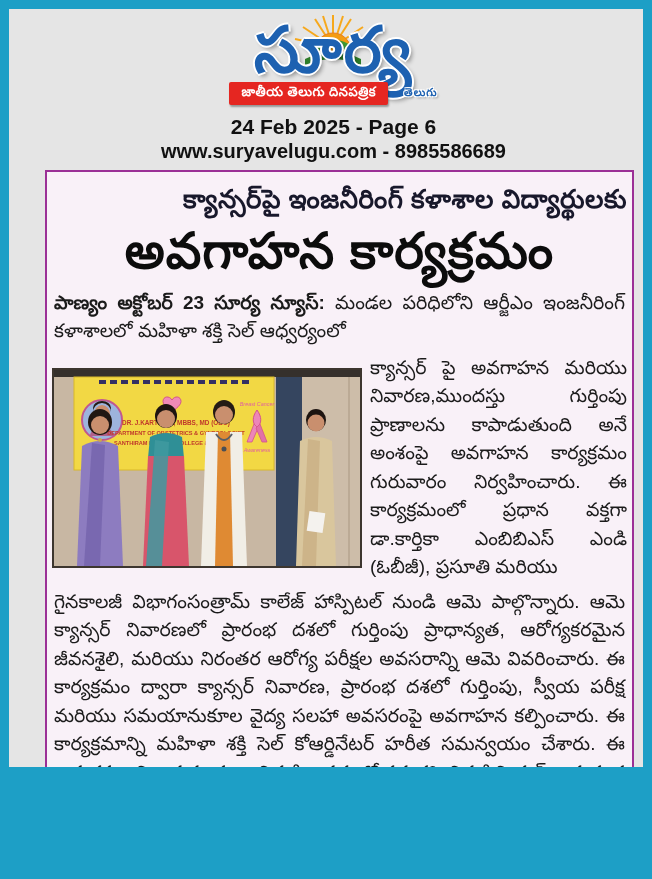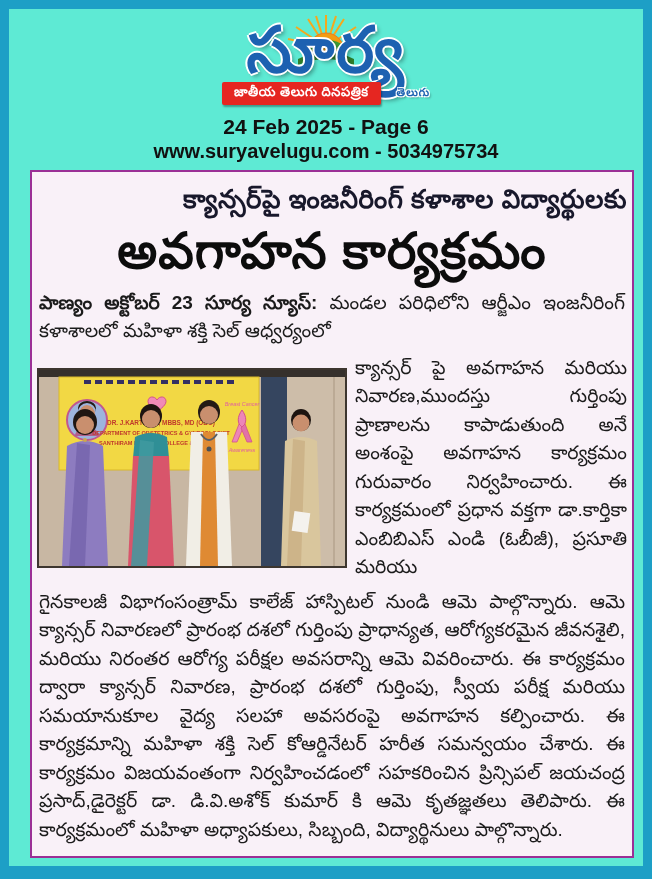--- a/index.html
+++ b/index.html
@@ -4,22 +4,22 @@
 <style>
   * { margin:0; padding:0; box-sizing:border-box; }
   html,body { width:652px; height:879px; }
   body {
     background:#1d9fc6;
     font-family:"Liberation Sans","DejaVu Sans",sans-serif;
     position:relative;
     overflow:hidden;
   }
   .page {
-    position:absolute; left:9px; top:9px; width:634px; height:857px;
-    background:#5eead4; overflow:hidden;
+    position:absolute; left:9px; top:9px; width:634px; height:758px;
+    background:#e5e5e5; overflow:hidden;padding-left:15px;
   }
   
   .masthead { text-align:center; padding-top:8px; position:relative; }
   .logo-wrap { position:relative; display:inline-block; }
   .sun { position:absolute; left:50%; margin-left:-58px; top:-4px; z-index:0; }
   .logo-title {
     position:relative; z-index:1;
     font-size:64px; font-weight:bold; line-height:1.05;
     color:#1d61b1; letter-spacing:2px;
     text-shadow:2px 0 0 #fff,-2px 0 0 #fff,0 2px 0 #fff,0 -2px 0 #fff,3px 3px 4px rgba(0,0,0,.35);
@@ -90,21 +90,21 @@
         <path d="M38 38 a20 11 0 0 1 40 0 l0 6 a20 9 0 0 0 -40 0 Z" fill="#3f9b35"></path>
         <path d="M30 46 Q58 32 86 46 L86 52 Q58 40 30 52 Z" fill="#2e7d2a"></path>
       </svg>
       <div class="logo-title">సూర్య</div>
       <div class="logo-subrow">
         <span class="tagline">జాతీయ తెలుగు దినపత్రిక</span>
         <span class="lang-label">తెలుగు</span>
       </div>
     </div>
     <div class="date-line">24 Feb 2025 - Page 6</div>
-    <div class="site-line">www.suryavelugu.com - 5034975734</div>
+    <div class="site-line">www.suryavelugu.com - 8985586689</div>
   </header>
 
   <article class="clip">
     <h2 class="kicker">క్యాన్సర్‌పై ఇంజనీరింగ్ కళాశాల విద్యార్థులకు</h2>
     <h1 class="headline">అవగాహన కార్యక్రమం</h1>
 
     <p class="lede"><b>పాణ్యం అక్టోబర్ 23 సూర్య న్యూస్:</b> <span>మండల పరిధిలోని ఆర్జీఎం ఇంజనీరింగ్ కళాశాలలో మహిళా శక్తి సెల్ ఆధ్వర్యంలో</span></p>
 
     <div class="mid">
       <figure class="photo-frame">

